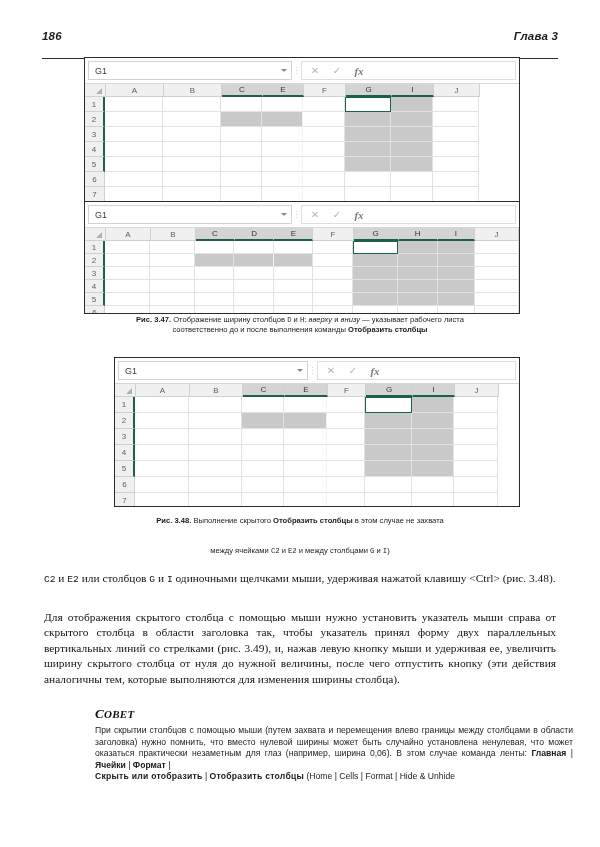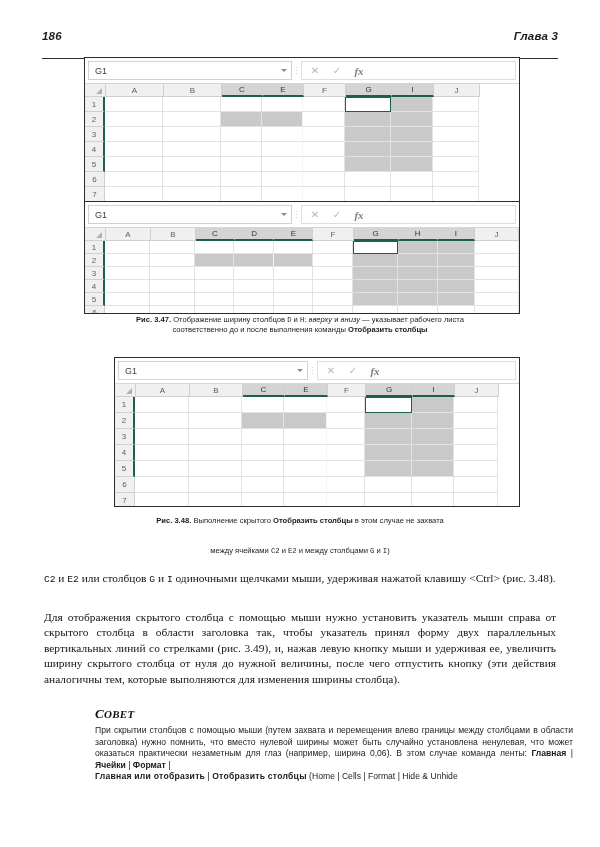--- a/index.html
+++ b/index.html
@@ -548,17 +548,17 @@
   </div>
 
   <div class="body p2">Для отображения скрытого столбца с помощью мыши нужно установить указатель мыши справа от скрытого столбца в области заголовка так, чтобы указатель принял форму двух параллельных вертикальных линий со стрелками (рис. 3.49), и, нажав левую кнопку мыши и удерживая ее, увеличить ширину скрытого столбца от нуля до нужной величины, после чего отпустить кнопку (эти действия аналогичны тем, которые выполняются для изменения ширины столбца).</div>
 
   <div class="tip">
     <div class="tip-title"><span class="sc">С</span><span>ОВЕТ</span></div>
     <div class="tip-body">
       <span>При скрытии столбцов с помощью мыши (путем захвата и перемещения влево границы между столбцами в области заголовка) нужно помнить, что вместо нулевой ширины может быть случайно установлена ненулевая, что может оказаться практически незаметным для глаз (например, ширина 0,06). В этом случае команда ленты: </span><b>Главная</b><span> | </span><b>Ячейки</b><span> | </span><b>Формат</b><span> | </span>
     </div>
     <div class="tip-last">
-      <b>Главная или отобразить</b><span> | </span><b>Отобразить столбцы</b><span> (Home | Cells | Format | Hide &amp; Unhide</span>
+      <b>Скрыть или отобразить</b><span> | </span><b>Отобразить столбцы</b><span> (Home | Cells | Format | Hide &amp; Unhide</span>
     </div>
   </div>
 
 </div>
 
 </body></html>

